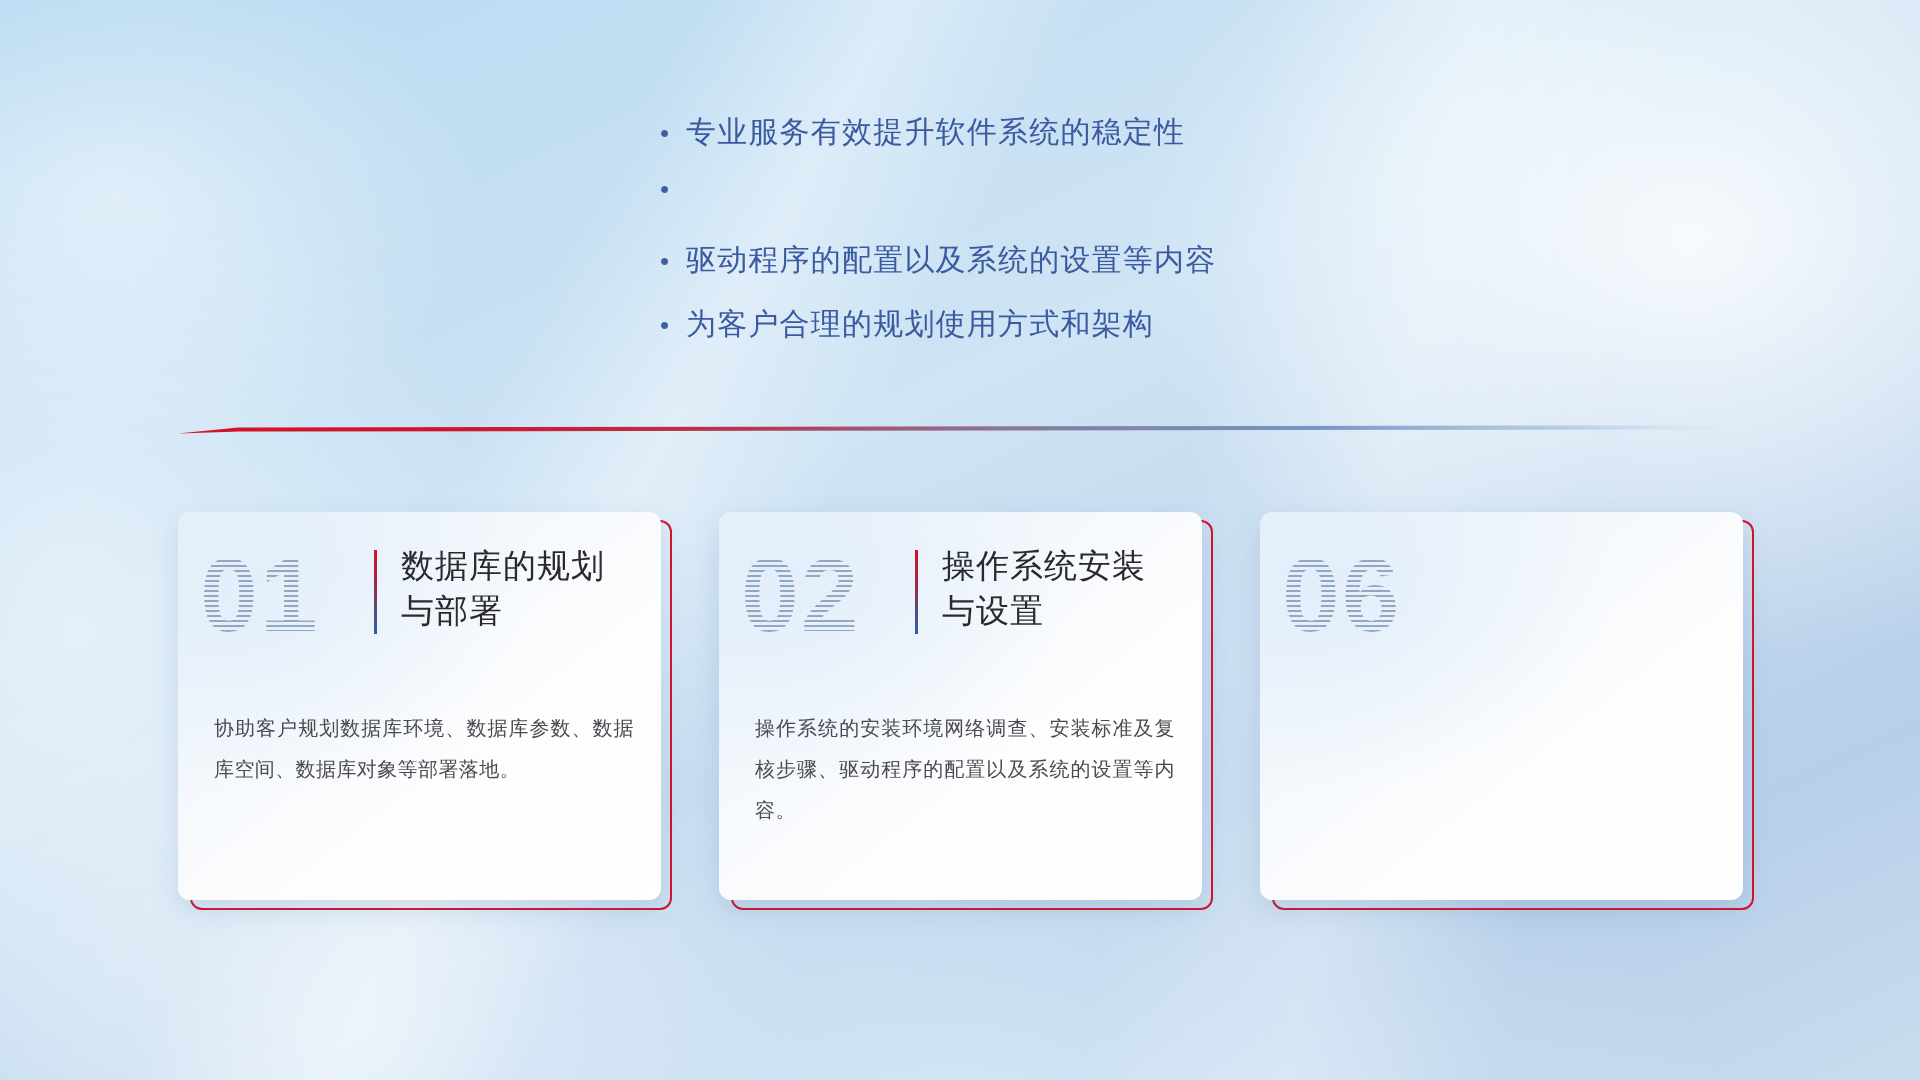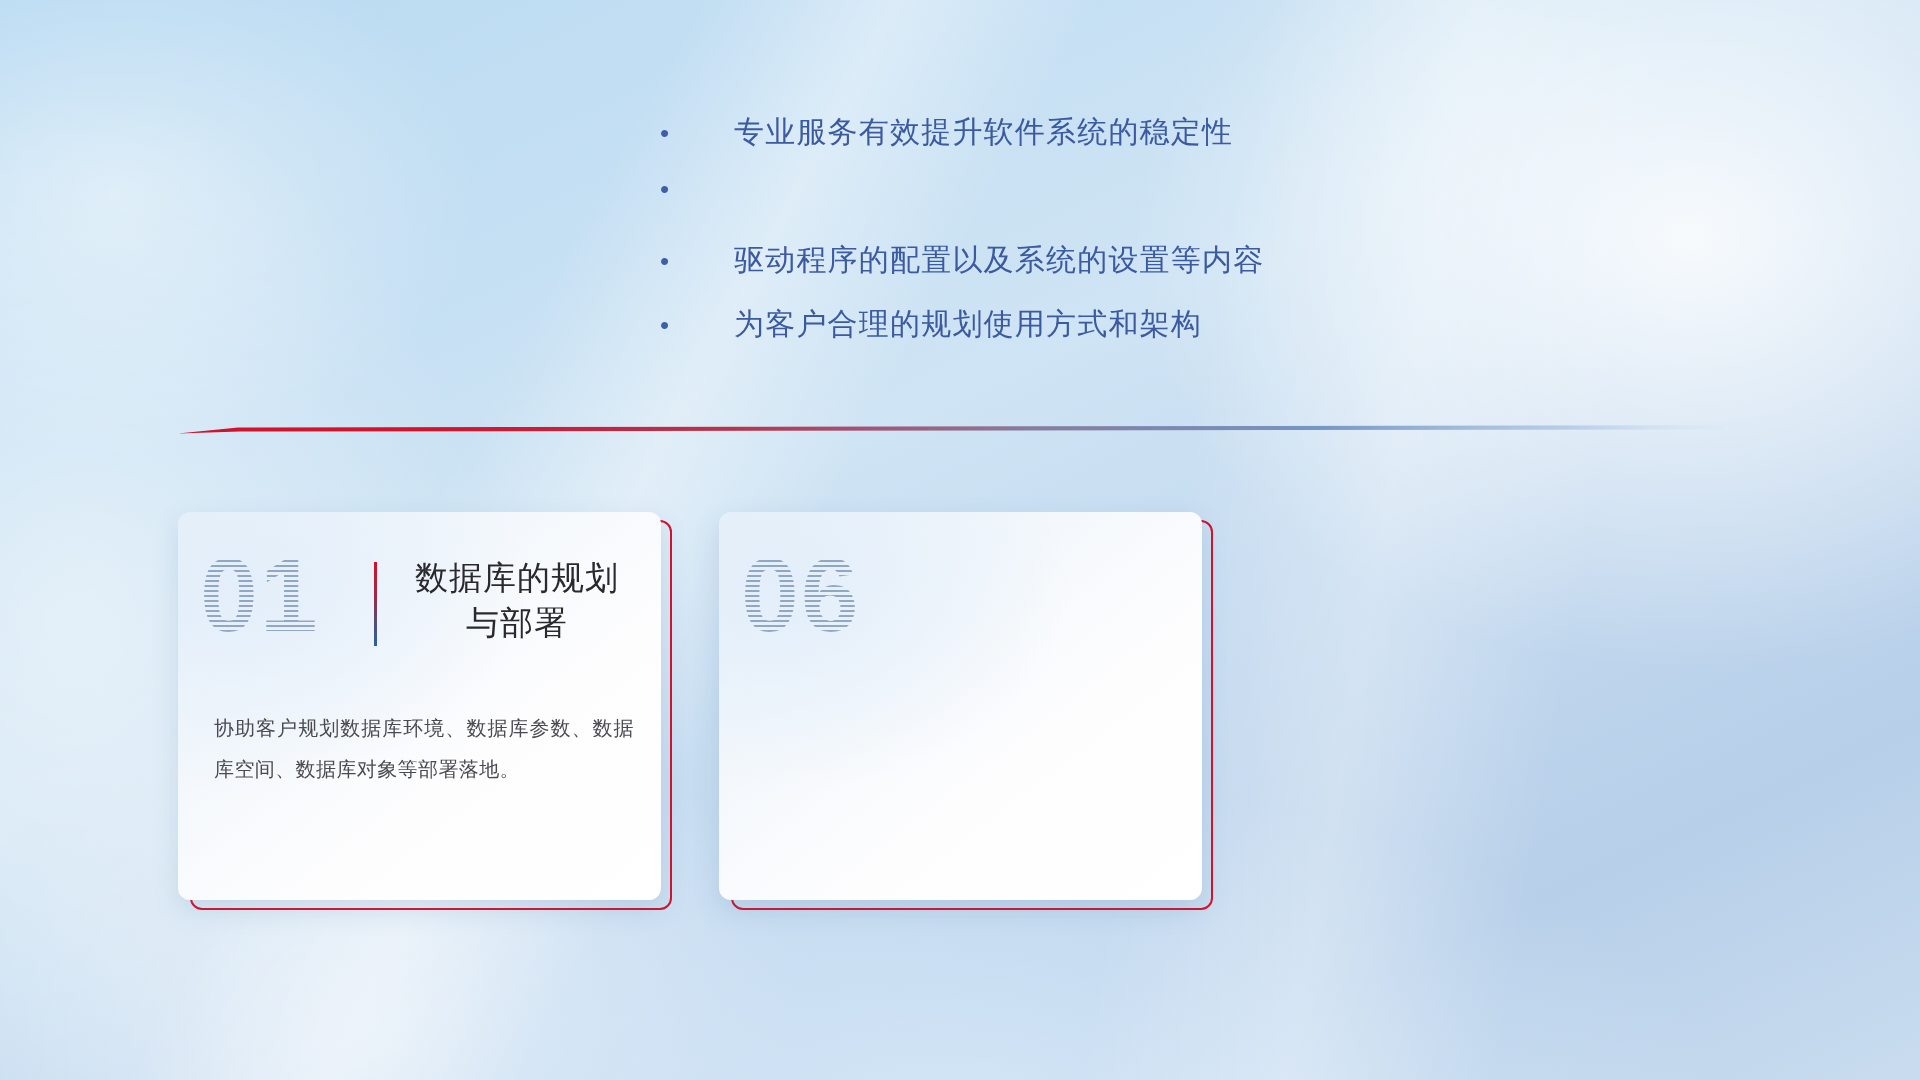--- a/index.html
+++ b/index.html
@@ -45,21 +45,20 @@
     color:#3c5fa8;
     font-size:26px;
     line-height:1;
     flex:none;
   }
   .bullet-text {
     font-size:30px;
     letter-spacing:1.2px;
     color:#3c5aa0;
     white-space:nowrap;
-    margin-left:48px;
   }
 
   
   .divider {
     position:absolute;
     left:178px; top:418px;
     width:1545px; height:22px;
     z-index:3;
   }
 
@@ -93,21 +92,20 @@
     background:
       radial-gradient(ellipse 420px 300px at 12% 18%, rgba(226,238,250,0.95) 0%, rgba(255,255,255,0.0) 70%),
       linear-gradient(142deg, #eaf2fb 0%, #f4f8fc 36%, #fdfdfe 62%, #ffffff 100%);
     box-shadow: 0 10px 26px rgba(74,110,160,0.17);
     z-index:2;
     overflow:hidden;
   }
   .card-head {
     position:relative;
     height:170px;
-    text-align:center;
   }
   .card-number {
     position:absolute;
     left:22px; top:18px;
     font-size:104px;
     font-weight:700;
     letter-spacing:2px;
     line-height:1.25;
     color:transparent;
     background-image:repeating-linear-gradient(
@@ -115,21 +113,21 @@
         rgba(96,122,158,0.62) 0px,
         rgba(96,122,158,0.62) 2px,
         rgba(255,255,255,0) 2px,
         rgba(255,255,255,0) 5px);
     -webkit-background-clip:text;
     background-clip:text;
     user-select:none;
   }
   .card-title-wrap {
     position:absolute;
-    left:196px; top:44px;
+    left:196px; top:32px;
     display:flex;
     align-items:flex-start;
   }
   .title-rule {
     width:3px;
     height:84px;
     margin-top:6px;
     margin-right:24px;
     background:linear-gradient(to bottom, #d3122b 0%, #9b2a46 42%, #5a4a73 68%, #2b5fa8 100%);
     flex:none;
@@ -200,20 +198,33 @@
           <div class="card-number">01</div>
           <div class="card-title-wrap">
             <div class="title-rule"></div>
             <div class="card-title">数据库的规划与部署</div>
           </div>
         </div>
         <div class="card-desc">协助客户规划数据库环境、数据库参数、数据库空间、数据库对象等部署落地。</div>
       </div>
     </div>
 
+    <div class="card">
+      <div class="card-accent"></div>
+      <div class="card-body">
+        <div class="card-head">
+          <div class="card-number">02</div>
+          <div class="card-title-wrap">
+            <div class="title-rule"></div>
+            <div class="card-title">操作系统安装与设置</div>
+          </div>
+        </div>
+        <div class="card-desc">操作系统的安装环境网络调查、安装标准及复核步骤、驱动程序的配置以及系统的设置等内容。</div>
+      </div>
+    </div>
 
     <div class="card">
       <div class="card-accent"></div>
       <div class="card-body">
         <div class="card-head">
           <div class="card-number">06</div>
         </div>
       </div>
     </div>
 

